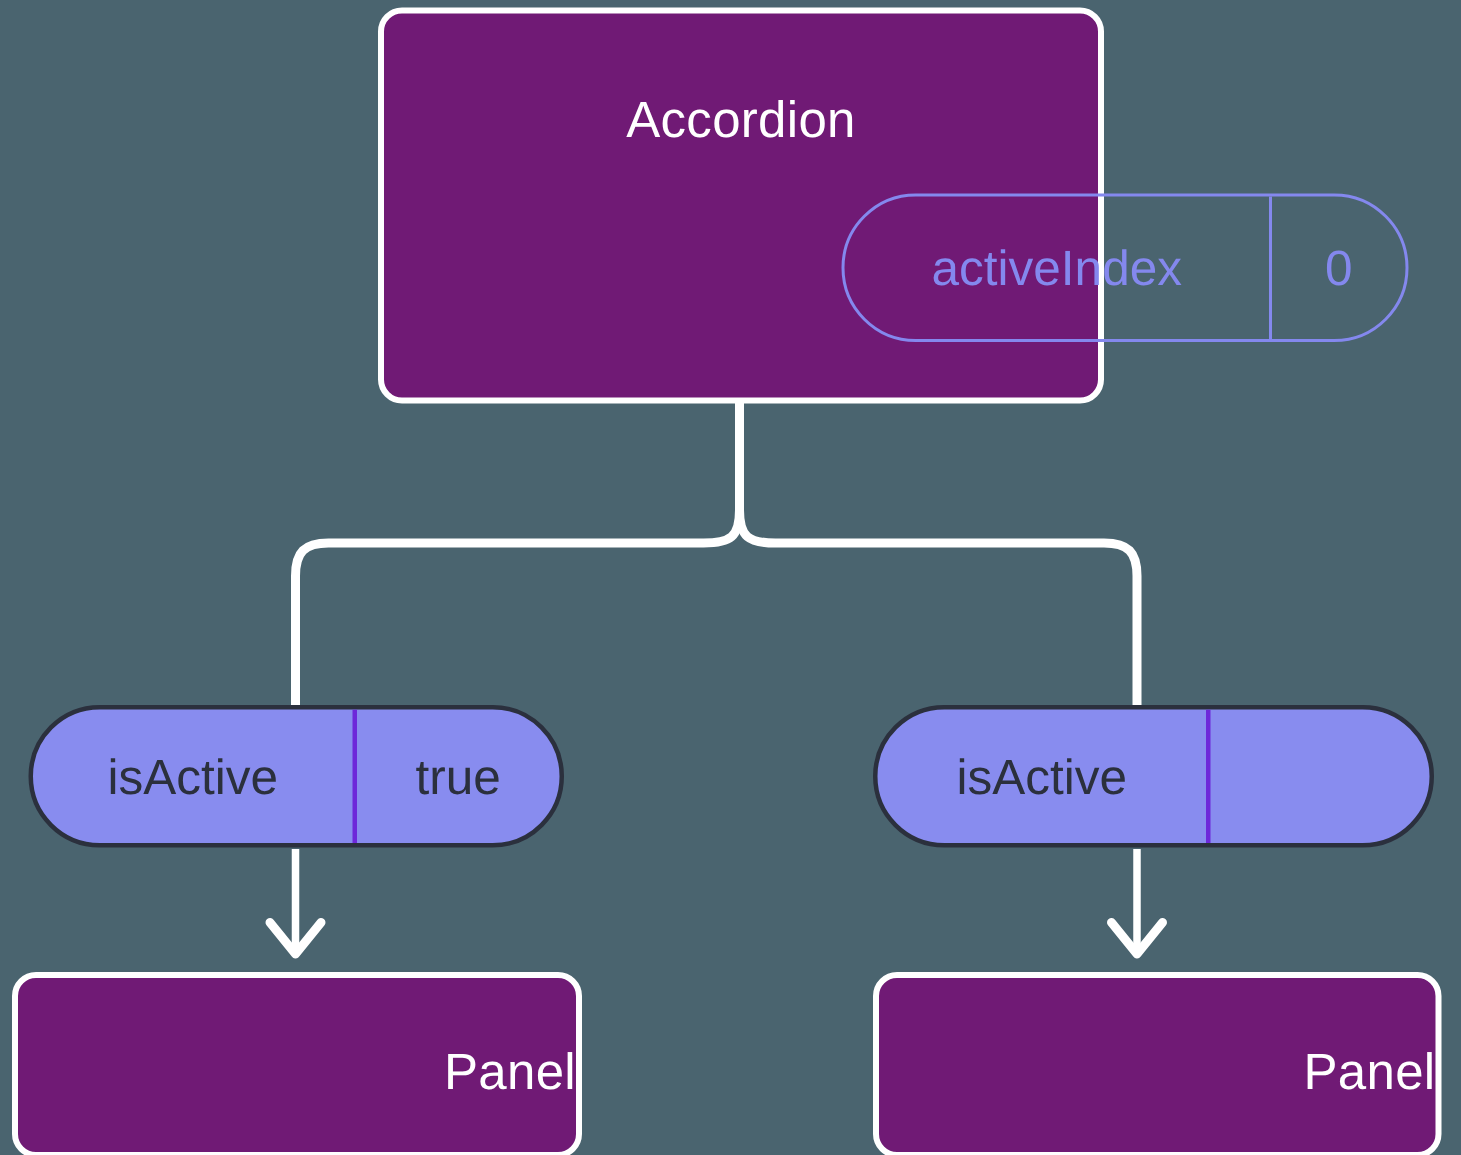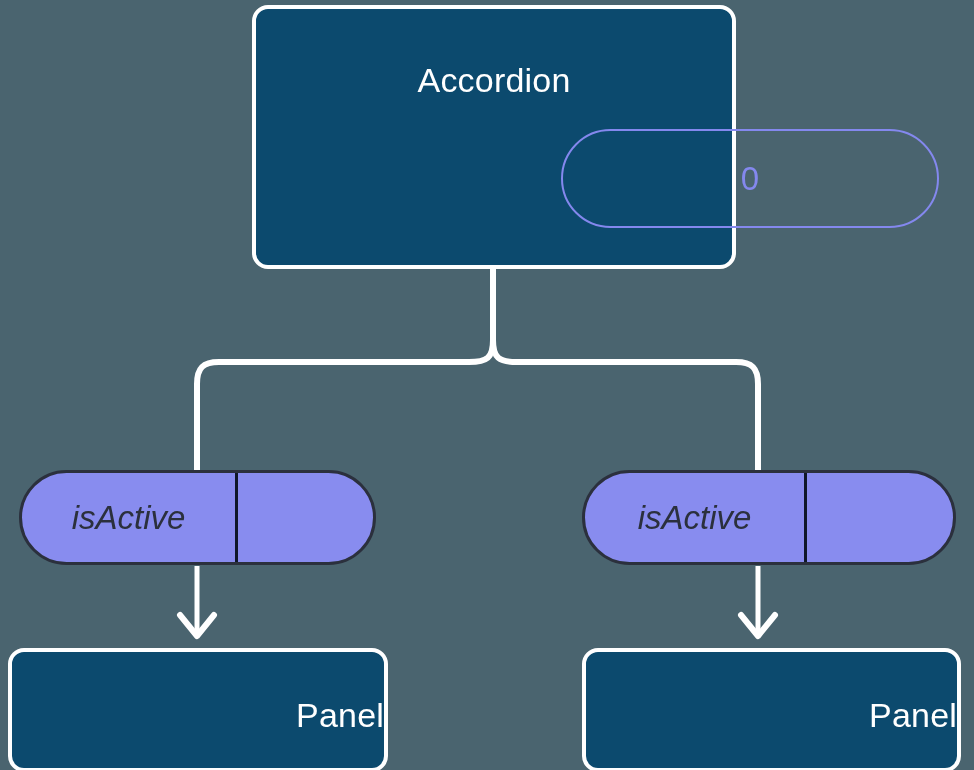--- a/index.html
+++ b/index.html
@@ -27,21 +27,21 @@
     left: 0; top: 0;
     width: 974px;
     height: 770px;
     pointer-events: none;
     z-index: 1;
   }
   
   .node-box {
     position: absolute;
     box-sizing: border-box;
-    background: #0c4a6e;
+    background: #701a75;
     border: 4px solid #ffffff;
     border-radius: 16px;
     z-index: 2;
   }
   .node-title {
     position: absolute;
     left: 0;
     width: 100%;
     text-align: center;
     color: #ffffff;
@@ -106,22 +106,21 @@
   .pill-filled .pill-key,
   .pill-filled .pill-val {
     display: flex;
     align-items: center;
     justify-content: center;
     color: #2b303d;
     font-size: 33px;
     white-space: nowrap;
   }
   .pill-filled .pill-key {
-    border-right: 3px solid #0f172a;
-    font-style: italic;
+    border-right: 3px solid #6d28d9;
   }
   .pill-filled .pill-val {
     flex: 1 1 auto;
   }
   #pill-left {
     left: 19px;
     top: 470px;
     width: 357px;
   }
   #pill-left .pill-key { width: 213px; }
@@ -166,26 +165,28 @@
     <path d="M 180 615 L 197 636 L 214 615" fill="none" stroke="#ffffff" stroke-width="6" stroke-linecap="round" stroke-linejoin="round"></path>
 
     <path d="M 758 566 L 758 636" fill="none" stroke="#ffffff" stroke-width="5" stroke-linecap="butt"></path>
     <path d="M 741 615 L 758 636 L 775 615" fill="none" stroke="#ffffff" stroke-width="6" stroke-linecap="round" stroke-linejoin="round"></path>
   </svg>
 
   <div id="accordion-box" class="node-box">
     <div id="accordion-title" class="node-title">Accordion</div>
 
     <div class="pill-outline">
+      <div class="pill-key">activeIndex</div>
       <div class="pill-val">0</div>
     </div>
   </div>
 
   <div id="pill-left" class="pill-filled">
     <div class="pill-key">isActive</div>
+    <div class="pill-val">true</div>
   </div>
 
   <div id="pill-right" class="pill-filled">
     <div class="pill-key">isActive</div>
   </div>
 
   <div id="panel-left-box" class="node-box">
     <div class="node-title panel-title">Panel</div>
   </div>
 

